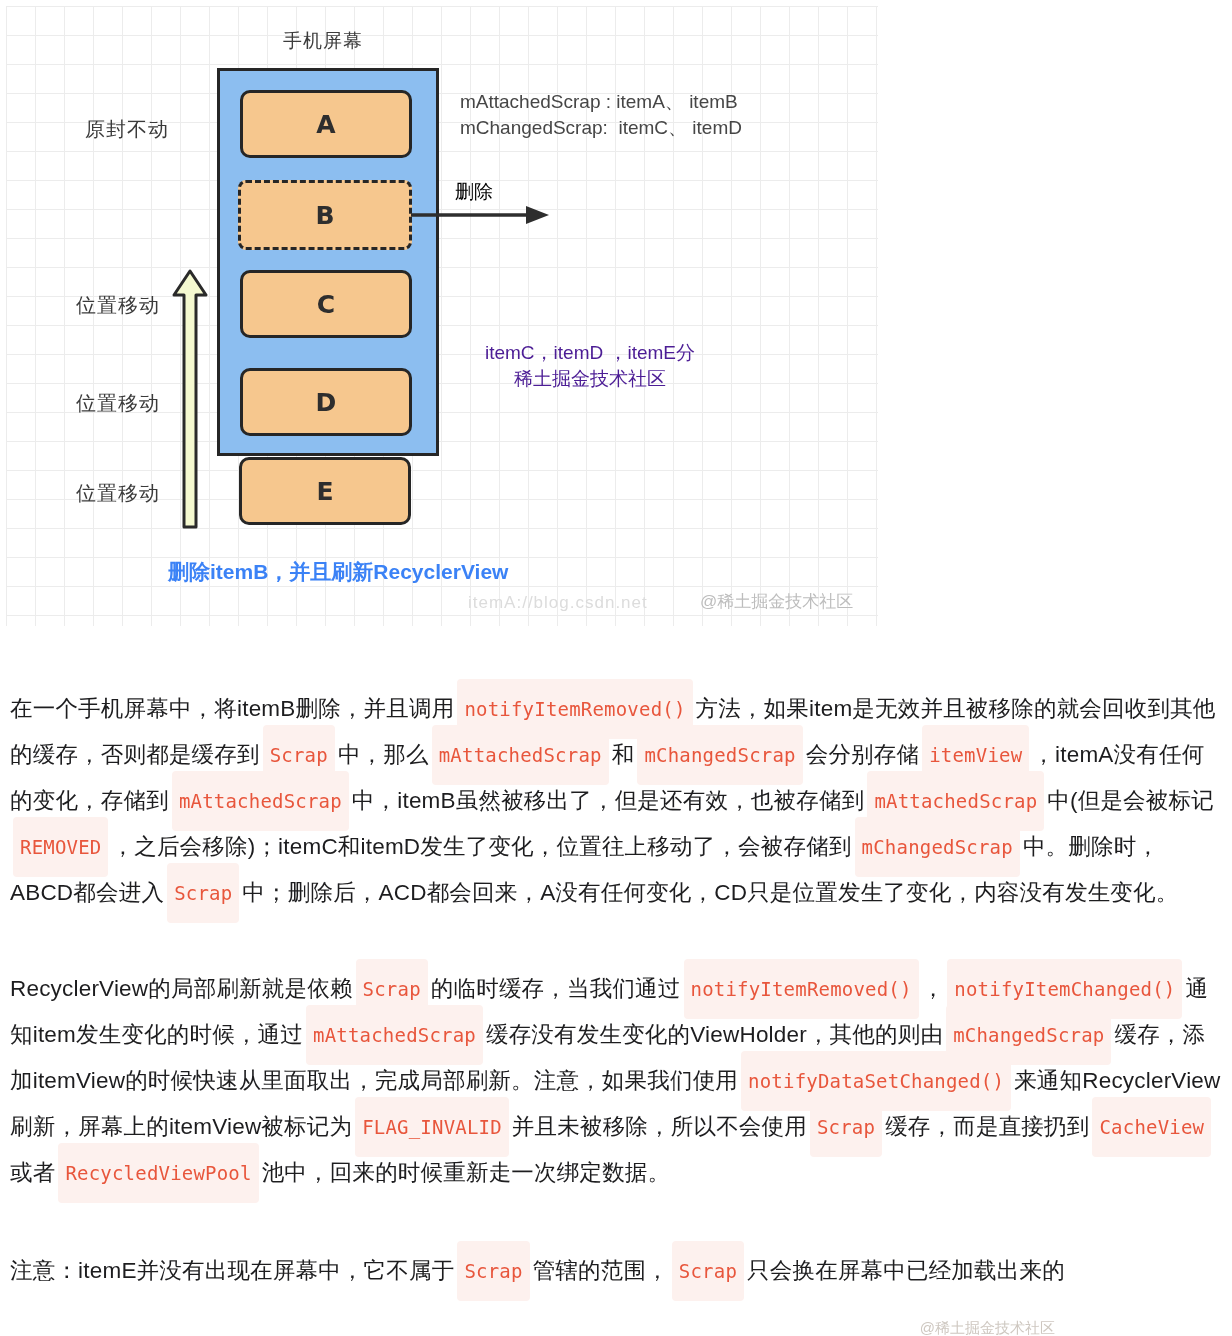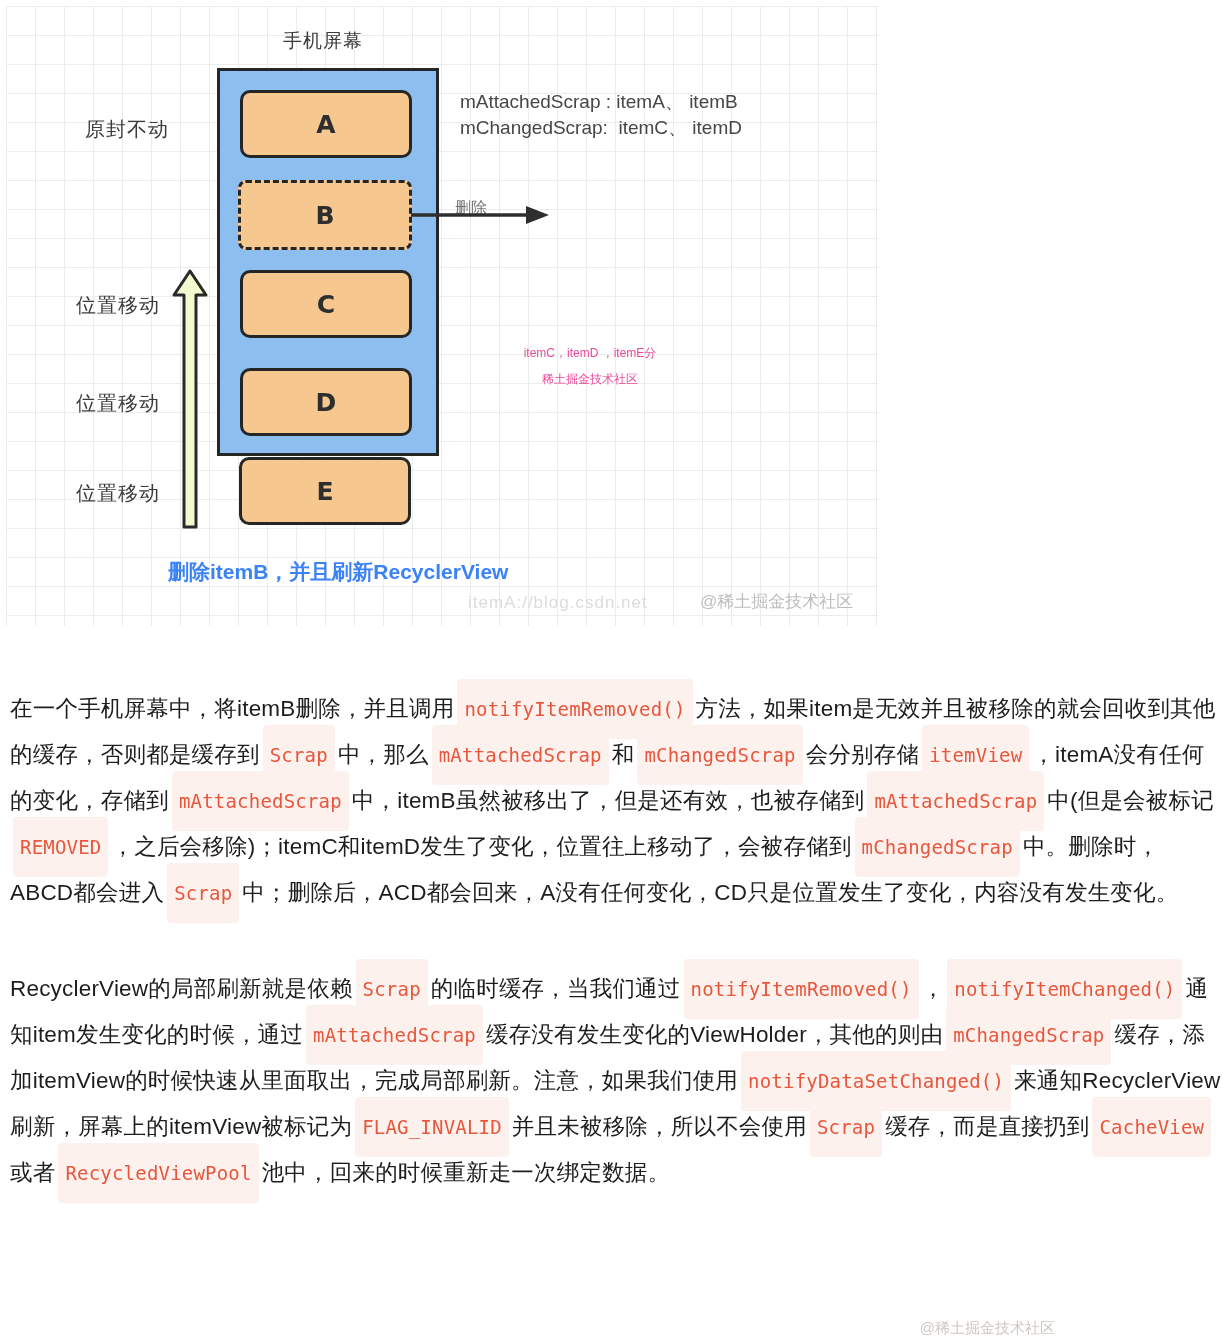--- a/index.html
+++ b/index.html
@@ -52,31 +52,31 @@
   .side-label {
     position: absolute;
     font-size: 20px; color: #3a3a3a; letter-spacing: 1px;
   }
   .lbl-unchanged { left: 85px;  top: 116px; text-align: right; }
   .lbl-move1     { left: 76px;  top: 292px; }
   .lbl-move2     { left: 76px;  top: 390px; }
   .lbl-move3     { left: 76px;  top: 480px; }
   .up-arrow-svg { position: absolute; left: 171px; top: 268px; }
   .del-arrow-svg { position: absolute; left: 410px; top: 201px; }
-  .lbl-delete { position: absolute; left: 455px; top: 179px; font-size: 16px; color: #737373; margin-top: 19px; }
+  .lbl-delete { position: absolute; left: 455px; top: 179px; font-size: 19px; color: #000000; }
   .scrap-text {
     position: absolute; left: 460px; top: 89px;
     font-size: 19px; line-height: 26px; color: #464646;
     white-space: pre;
   }
   .red-note {
     position: absolute; left: 440px; top: 340px;
     width: 300px; text-align: center;
-    font-size: 12px; line-height: 26px;
-    color: #ec4899;
+    font-size: 19px; line-height: 26px;
+    color: #4c1d95;
   }
   .dg-caption {
     position: absolute; left: 168px; top: 558px;
     font-size: 21px; font-weight: bold; color: #3b82f6;
   }
   .wm-url {
     position: absolute; left: 468px; top: 593px;
     font-size: 17px; color: #dcdcdc; letter-spacing: 1px;
   }
   .wm-site {
@@ -168,16 +168,17 @@
 
     <div class="dg-caption">删除itemB，并且刷新RecyclerView</div>
 
     <div class="wm-url">itemA://blog.csdn.net</div>
     <div class="wm-site">@稀土掘金技术社区</div>
   </div>
 
   <div class="article">
     <p class="para-1">在一个手机屏幕中，将itemB删除，并且调用<code class="icode">notifyItemRemoved()</code>方法，如果item是无效并且被移除的就会回收到其他的缓存，否则都是缓存到<code class="icode">Scrap</code>中，那么<code class="icode">mAttachedScrap</code>和<code class="icode">mChangedScrap</code>会分别存储<code class="icode">itemView</code>，itemA没有任何的变化，存储到<code class="icode">mAttachedScrap</code>中，itemB虽然被移出了，但是还有效，也被存储到<code class="icode">mAttachedScrap</code>中(但是会被标记<code class="icode">REMOVED</code>，之后会移除)；itemC和itemD发生了变化，位置往上移动了，会被存储到<code class="icode">mChangedScrap</code>中。删除时，ABCD都会进入<code class="icode">Scrap</code>中；删除后，ACD都会回来，A没有任何变化，CD只是位置发生了变化，内容没有发生变化。</p>
     <p class="para-2">RecyclerView的局部刷新就是依赖<code class="icode">Scrap</code>的临时缓存，当我们通过<code class="icode">notifyItemRemoved()</code>，<code class="icode">notifyItemChanged()</code>通知item发生变化的时候，通过<code class="icode">mAttachedScrap</code>缓存没有发生变化的ViewHolder，其他的则由<code class="icode">mChangedScrap</code>缓存，添加itemView的时候快速从里面取出，完成局部刷新。注意，如果我们使用<code class="icode">notifyDataSetChanged()</code>来通知RecyclerView刷新，屏幕上的itemView被标记为<code class="icode">FLAG_INVALID</code>并且未被移除，所以不会使用<code class="icode">Scrap</code>缓存，而是直接扔到<code class="icode">CacheView</code>或者<code class="icode">RecycledViewPool</code>池中，回来的时候重新走一次绑定数据。</p>
+    <p class="para-3">注意：itemE并没有出现在屏幕中，它不属于<code class="icode">Scrap</code>管辖的范围，<code class="icode">Scrap</code>只会换在屏幕中已经加载出来的</p>
   </div>
 
   <div class="footer-watermark">@稀土掘金技术社区</div>
 </div>
 
 </body></html>

